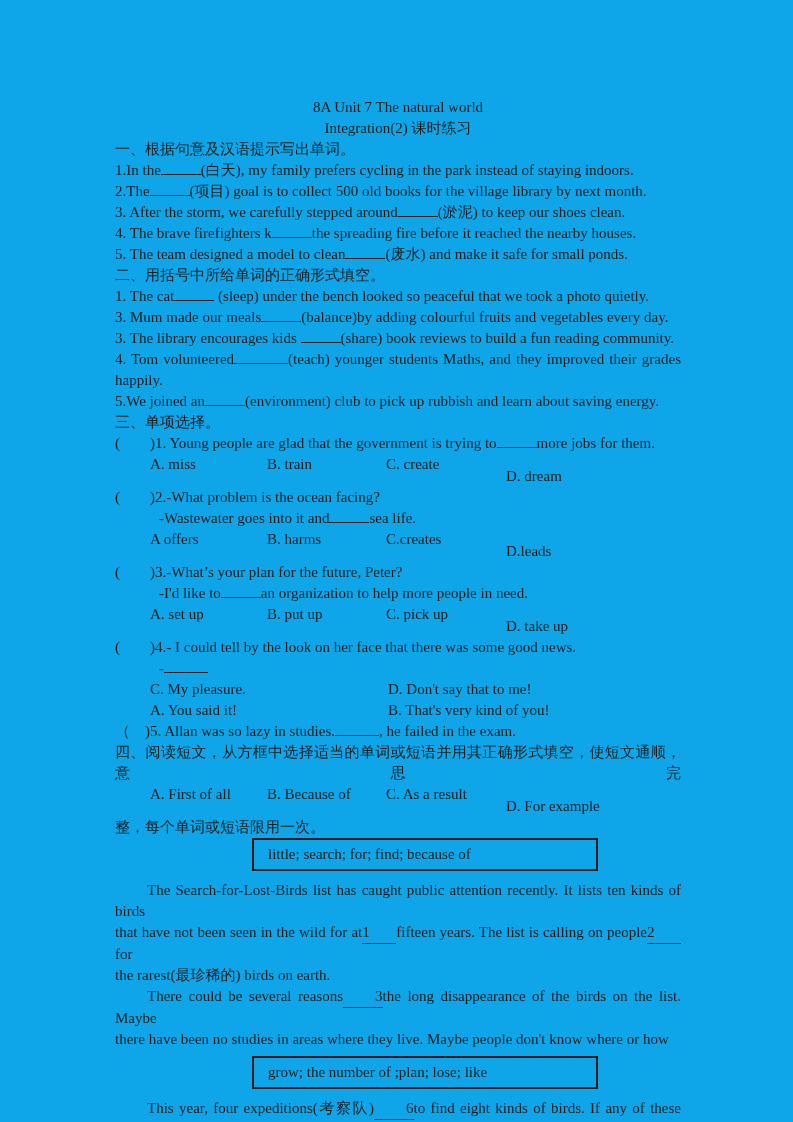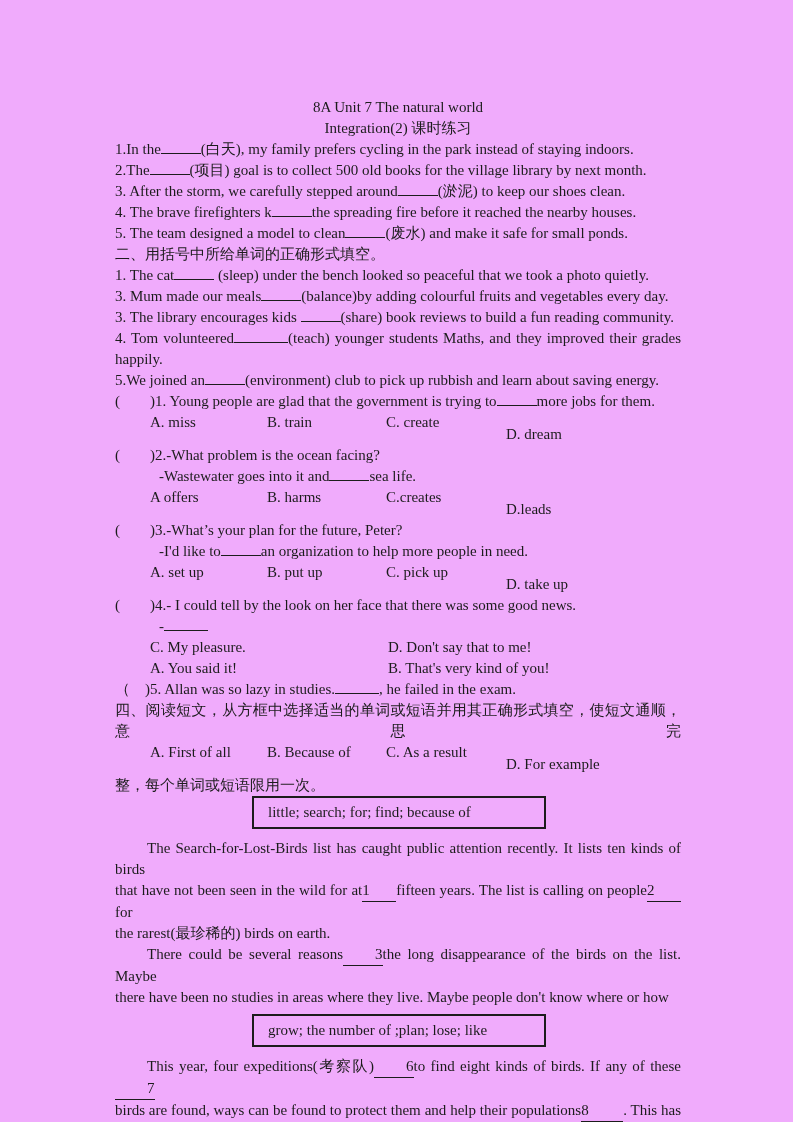--- a/index.html
+++ b/index.html
@@ -1,20 +1,20 @@
 <!DOCTYPE html>
 <html><head>
 <meta charset="utf-8">
 <style>
   html,body { margin:0; padding:0; background:#e8e8e8; }
   .page {
     position:relative;
     width:793px; height:1122px;
     margin:0 auto;
-    background:#f0abfc;
+    background:#0ea5e9;
     font-family:"Liberation Serif","DejaVu Serif",serif;
     font-size:15px;
     color:#1c1c1c;
     overflow:hidden;
   }
   .content {
     position:absolute;
     left:115px; top:97px;
     width:566px;
     line-height:21px;
@@ -41,53 +41,55 @@
   .nblank.w42 { min-width:42px; }
   .opts4 { display:flex; padding-left:35px;gap:7px; }
   .opts4 > span:nth-child(1) { width:110px; }
   .opts4 > span:nth-child(2) { width:112px; }
   .opts4 > span:nth-child(3) { width:113px; }
   .opts4 > span:nth-child(4) { flex:1;margin-top:12px; }
   .opts2 { display:flex; padding-left:35px; }
   .opts2 > span:first-child { width:238px; }
   .wordbox {
     box-sizing:border-box;
-    width:294px;
+    width:346px;
     margin:0 16px 9px 137px;
     border:2px solid #1c1c1c;
     padding:4px 10px 4px 14px;
   }
   .wordbox.second { margin-top:6px; }
   .indent { text-indent:32px; }
 </style>
 </head>
 <body>
 
 <div class="page">
   <div class="content">
 
     <div class="line center">8A Unit 7 The natural world</div>
     <div class="line center">Integration(2) 课时练习</div>
 
+    <div class="line">一、根据句意及汉语提示写出单词。</div>
 
     <div class="line"><span>1.In the</span><span class="blank"></span><span>(白天), my family prefers cycling in the park instead of staying indoors.</span></div>
     <div class="line"><span>2.The</span><span class="blank"></span><span>(项目) goal is to collect 500 old books for the village library by next month.</span></div>
     <div class="line"><span>3. After the storm, we carefully stepped around</span><span class="blank"></span><span>(淤泥) to keep our shoes clean.</span></div>
     <div class="line"><span>4. The brave firefighters k</span><span class="blank"></span><span>the spreading fire before it reached the nearby houses.</span></div>
     <div class="line"><span>5. The team designed a model to clean</span><span class="blank"></span><span>(废水) and make it safe for small ponds.</span></div>
 
     <div class="line">二、用括号中所给单词的正确形式填空。</div>
 
     <div class="line"><span>1. The cat</span><span class="blank"></span><span> (sleep) under the bench looked so peaceful that we took a photo quietly.</span></div>
     <div class="line"><span>3. Mum made our meals</span><span class="blank"></span><span>(balance)by adding colourful fruits and vegetables every day.</span></div>
     <div class="line"><span>3. The library encourages kids </span><span class="blank"></span><span>(share) book reviews to build a fun reading community.</span></div>
     <div class="line jfull"><span>4. Tom volunteered</span><span class="blank w54"></span><span>(teach) younger students Maths, and they improved their grades</span></div>
     <div class="line">happily.</div>
     <div class="line"><span>5.We joined an</span><span class="blank"></span><span>(environment) club to pick up rubbish and learn about saving energy.</span></div>
 
+    <div class="line">三、单项选择。</div>
 
     <div class="line"><span class="bracket">(</span><span>)1. Young people are glad that the government is trying to</span><span class="blank"></span><span>more jobs for them.</span></div>
     <div class="line opts4">
       <span>A. miss</span>
       <span>B. train</span>
       <span>C. create</span>
       <span>D. dream</span>
     </div>
 
     <div class="line"><span class="bracket">(</span><span>)2.-What problem is the ocean facing?</span></div>

